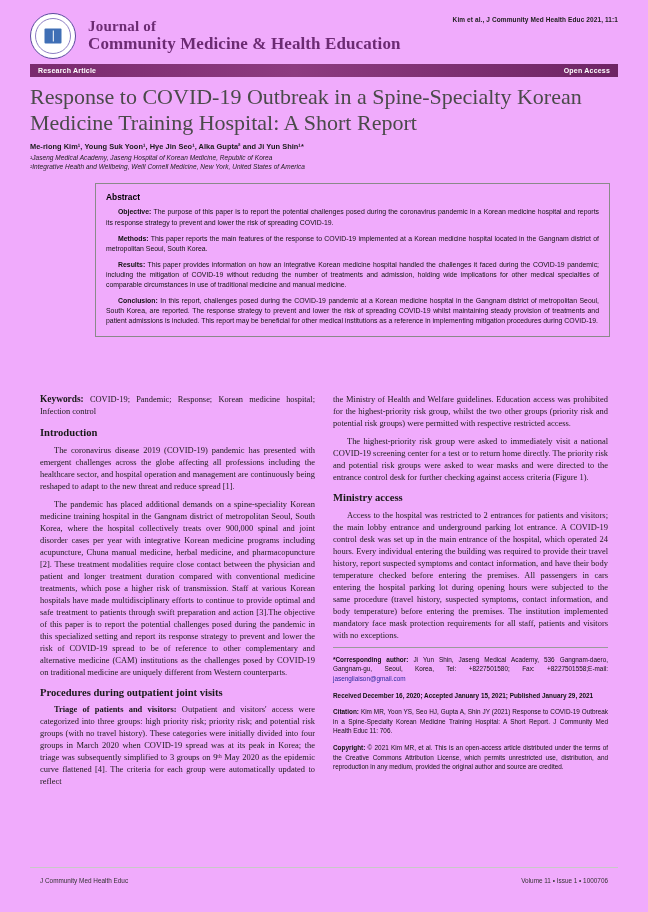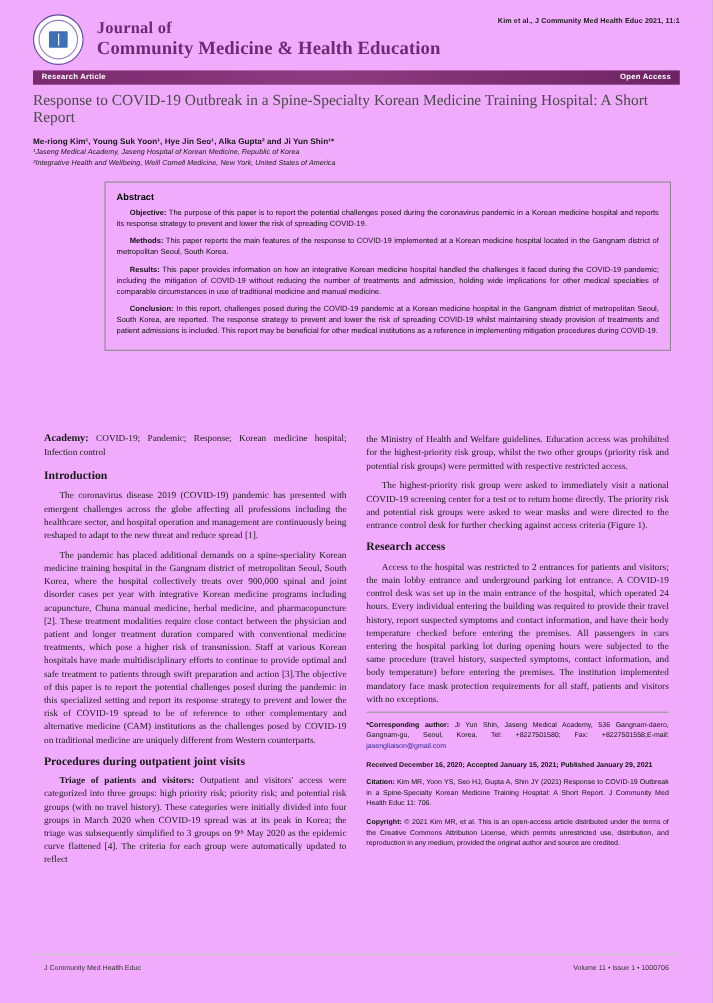--- a/index.html
+++ b/index.html
@@ -102,21 +102,21 @@
     font-size: 7px;
     font-weight: bold;
     color: #ffffff;
     letter-spacing: 0.2px;
   }
 
   
   .title-block { padding: 7px 30px 0 30px; }
   .article-title {
     font-family: "Liberation Serif", serif;
-    font-size: 14px;
+    font-size: 22px;
     line-height: 1.17;
     color: #4a4a4a;
     font-weight: normal;
     margin: 0;
   }
   .authors {
     font-family: "Liberation Sans", sans-serif;
     font-size: 7.4px;
     font-weight: bold;
     color: #1a1a1a;
@@ -271,35 +271,35 @@
     <div class="abstract-heading">Abstract</div>
     <p class="abstract-p"><b>Objective:</b><span> The purpose of this paper is to report the potential challenges posed during the coronavirus pandemic in a Korean medicine hospital and reports its response strategy to prevent and lower the risk of spreading COVID-19.</span></p>
     <p class="abstract-p"><b>Methods:</b><span> This paper reports the main features of the response to COVID-19 implemented at a Korean medicine hospital located in the Gangnam district of metropolitan Seoul, South Korea.</span></p>
     <p class="abstract-p"><b>Results:</b><span> This paper provides information on how an integrative Korean medicine hospital handled the challenges it faced during the COVID-19 pandemic; including the mitigation of COVID-19 without reducing the number of treatments and admission, holding wide implications for other medical specialties of comparable circumstances in use of traditional medicine and manual medicine.</span></p>
     <p class="abstract-p"><b>Conclusion:</b><span> In this report, challenges posed during the COVID-19 pandemic at a Korean medicine hospital in the Gangnam district of metropolitan Seoul, South Korea, are reported. The response strategy to prevent and lower the risk of spreading COVID-19 whilst maintaining steady provision of treatments and patient admissions is included. This report may be beneficial for other medical institutions as a reference in implementing mitigation procedures during COVID-19.</span></p>
   </div>
 
   <div class="columns">
 
     <div class="col">
-      <p class="kw"><b>Academy:</b><span> COVID-19; Pandemic; Response; Korean medicine hospital; Infection control</span></p>
+      <p class="kw"><b>Keywords:</b><span> COVID-19; Pandemic; Response; Korean medicine hospital; Infection control</span></p>
 
       <h2 class="sec">Introduction</h2>
       <p class="body">The coronavirus disease 2019 (COVID-19) pandemic has presented with emergent challenges across the globe affecting all professions including the healthcare sector, and hospital operation and management are continuously being reshaped to adapt to the new threat and reduce spread [1].</p>
       <p class="body">The pandemic has placed additional demands on a spine-speciality Korean medicine training hospital in the Gangnam district of metropolitan Seoul, South Korea, where the hospital collectively treats over 900,000 spinal and joint disorder cases per year with integrative Korean medicine programs including acupuncture, Chuna manual medicine, herbal medicine, and pharmacopuncture [2]. These treatment modalities require close contact between the physician and patient and longer treatment duration compared with conventional medicine treatments, which pose a higher risk of transmission. Staff at various Korean hospitals have made multidisciplinary efforts to continue to provide optimal and safe treatment to patients through swift preparation and action [3].The objective of this paper is to report the potential challenges posed during the pandemic in this specialized setting and report its response strategy to prevent and lower the risk of COVID-19 spread to be of reference to other complementary and alternative medicine (CAM) institutions as the challenges posed by COVID-19 on traditional medicine are uniquely different from Western counterparts.</p>
 
       <h2 class="sec">Procedures during outpatient joint visits</h2>
       <p class="body"><b>Triage of patients and visitors:</b><span> Outpatient and visitors' access were categorized into three groups: high priority risk; priority risk; and potential risk groups (with no travel history). These categories were initially divided into four groups in March 2020 when COVID-19 spread was at its peak in Korea; the triage was subsequently simplified to 3 groups on 9ᵗʰ May 2020 as the epidemic curve flattened [4]. The criteria for each group were automatically updated to reflect</span></p>
     </div>
 
     <div class="col-right">
       <p class="body" style="text-indent:0">the Ministry of Health and Welfare guidelines. Education access was prohibited for the highest-priority risk group, whilst the two other groups (priority risk and potential risk groups) were permitted with respective restricted access.</p>
       <p class="body">The highest-priority risk group were asked to immediately visit a national COVID-19 screening center for a test or to return home directly. The priority risk and potential risk groups were asked to wear masks and were directed to the entrance control desk for further checking against access criteria (Figure 1).</p>
 
-      <h2 class="sec">Research access</h2>
+      <h2 class="sec">Ministry access</h2>
       <p class="body">Access to the hospital was restricted to 2 entrances for patients and visitors; the main lobby entrance and underground parking lot entrance. A COVID-19 control desk was set up in the main entrance of the hospital, which operated 24 hours. Every individual entering the building was required to provide their travel history, report suspected symptoms and contact information, and have their body temperature checked before entering the premises. All passengers in cars entering the hospital parking lot during opening hours were subjected to the same procedure (travel history, suspected symptoms, contact information, and body temperature) before entering the premises. The institution implemented mandatory face mask protection requirements for all staff, patients and visitors with no exceptions.</p>
 
       <div class="notes">
         <p class="note"><b>*Corresponding author:</b><span> Ji Yun Shin, Jaseng Medical Academy, 536 Gangnam-daero, Gangnam-gu, Seoul, Korea, Tel: +8227501580; Fax: +8227501558;E-mail: </span><span class="mail">jasengliaison@gmail.com</span></p>
         <p class="note"><b>Received December 16, 2020; Accepted January 15, 2021; Published January 29, 2021</b></p>
         <p class="note"><b>Citation:</b><span> Kim MR, Yoon YS, Seo HJ, Gupta A, Shin JY (2021) Response to COVID-19 Outbreak in a Spine-Specialty Korean Medicine Training Hospital: A Short Report. J Community Med Health Educ 11: 706.</span></p>
         <p class="note"><b>Copyright:</b><span> © 2021 Kim MR, et al. This is an open-access article distributed under the terms of the Creative Commons Attribution License, which permits unrestricted use, distribution, and reproduction in any medium, provided the original author and source are credited.</span></p>
       </div>
     </div>
   </div>

